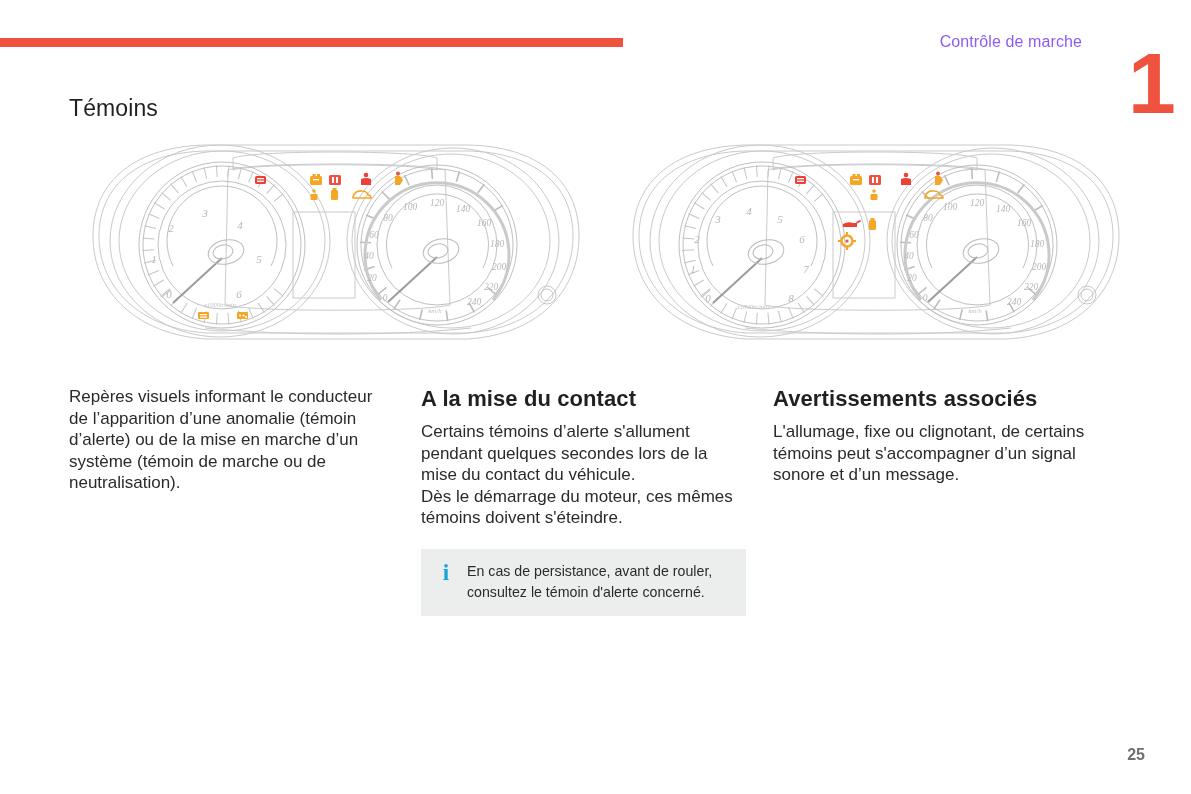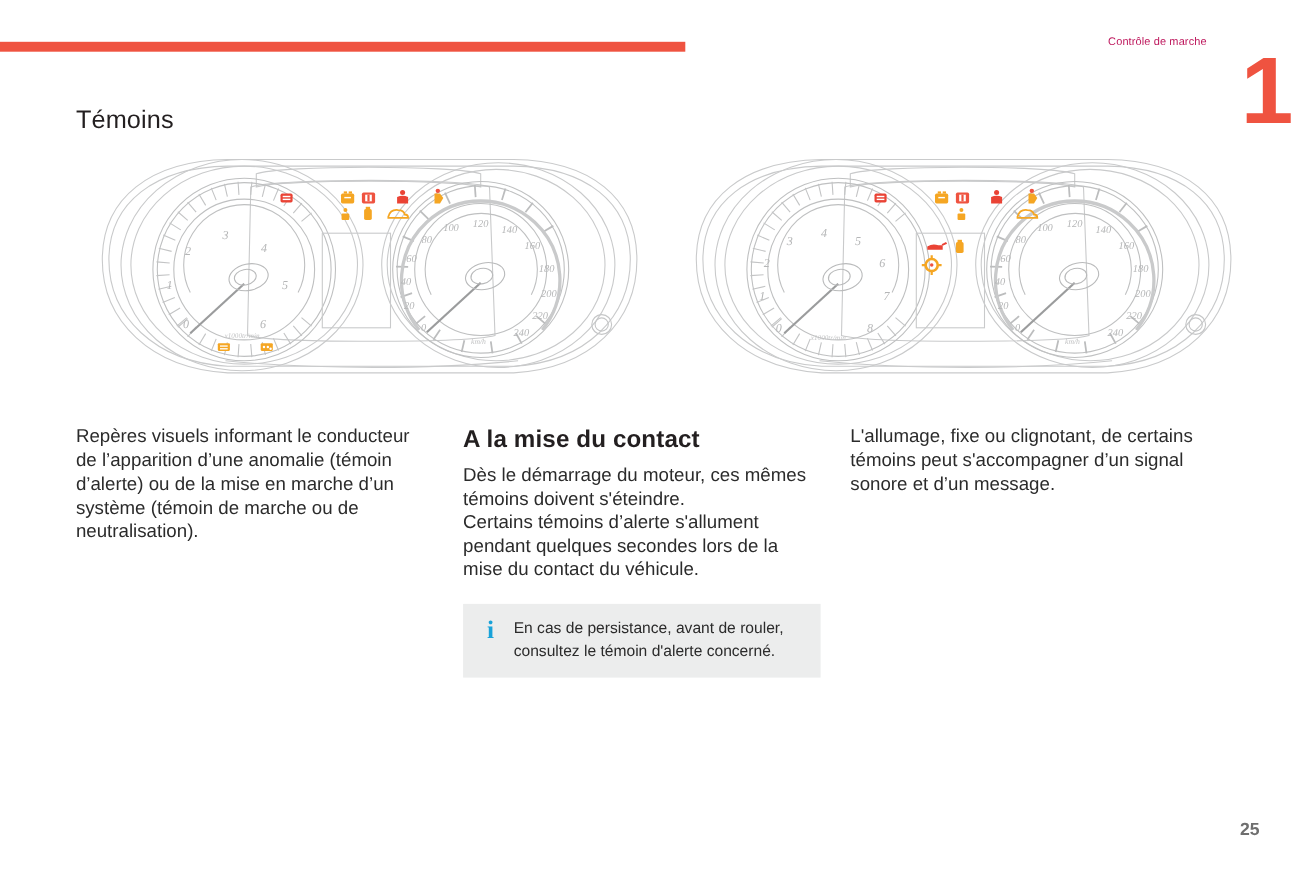--- a/index.html
+++ b/index.html
@@ -21,24 +21,24 @@
   .header-rule {
     position: absolute;
     left: 0;
     top: 38px;
     width: 623px;
     height: 9px;
     background: #ef5340;
   }
   .running-head {
     position: absolute;
-    right: 94px;
+    right: 109px;
     top: 33px;
-    font-size: 10px;
-    color: #be185d;
+    font-size: 16px;
+    color: #8b5cf6;
     letter-spacing: 0.1px;
     white-space: nowrap;
   }
   .chapter-tab {
     position: absolute;
     left: 1128px;
     top: 46px;
     width: 30px;
     height: 75px;
     color: #ef5340;
@@ -522,25 +522,26 @@
     </svg>
   </div>
 </div>
 
 <div class="col c1">
   <p>Repères visuels informant le conducteur de l’apparition d’une anomalie (témoin d’alerte) ou de la mise en marche d’un système (témoin de marche ou de neutralisation).</p>
 </div>
 
 <div class="col c2">
   <h2>A la mise du contact</h2>
+  <p>Certains témoins d’alerte s'allument pendant quelques secondes lors de la mise du contact du véhicule.</p>
   <p>Dès le démarrage du moteur, ces mêmes témoins doivent s'éteindre.</p>
-  <p>Certains témoins d’alerte s'allument pendant quelques secondes lors de la mise du contact du véhicule.</p>
 </div>
 
 <div class="col c3">
+  <h2>Avertissements associés</h2>
   <p>L'allumage, fixe ou clignotant, de certains témoins peut s'accompagner d’un signal sonore et d’un message.</p>
 </div>
 
 <div class="callout">
   <span class="i-icon">i</span>
   <span class="i-text">En cas de persistance, avant de rouler, consultez le témoin d'alerte concerné.</span>
 </div>
 
 <div class="page-number">25</div>
 

